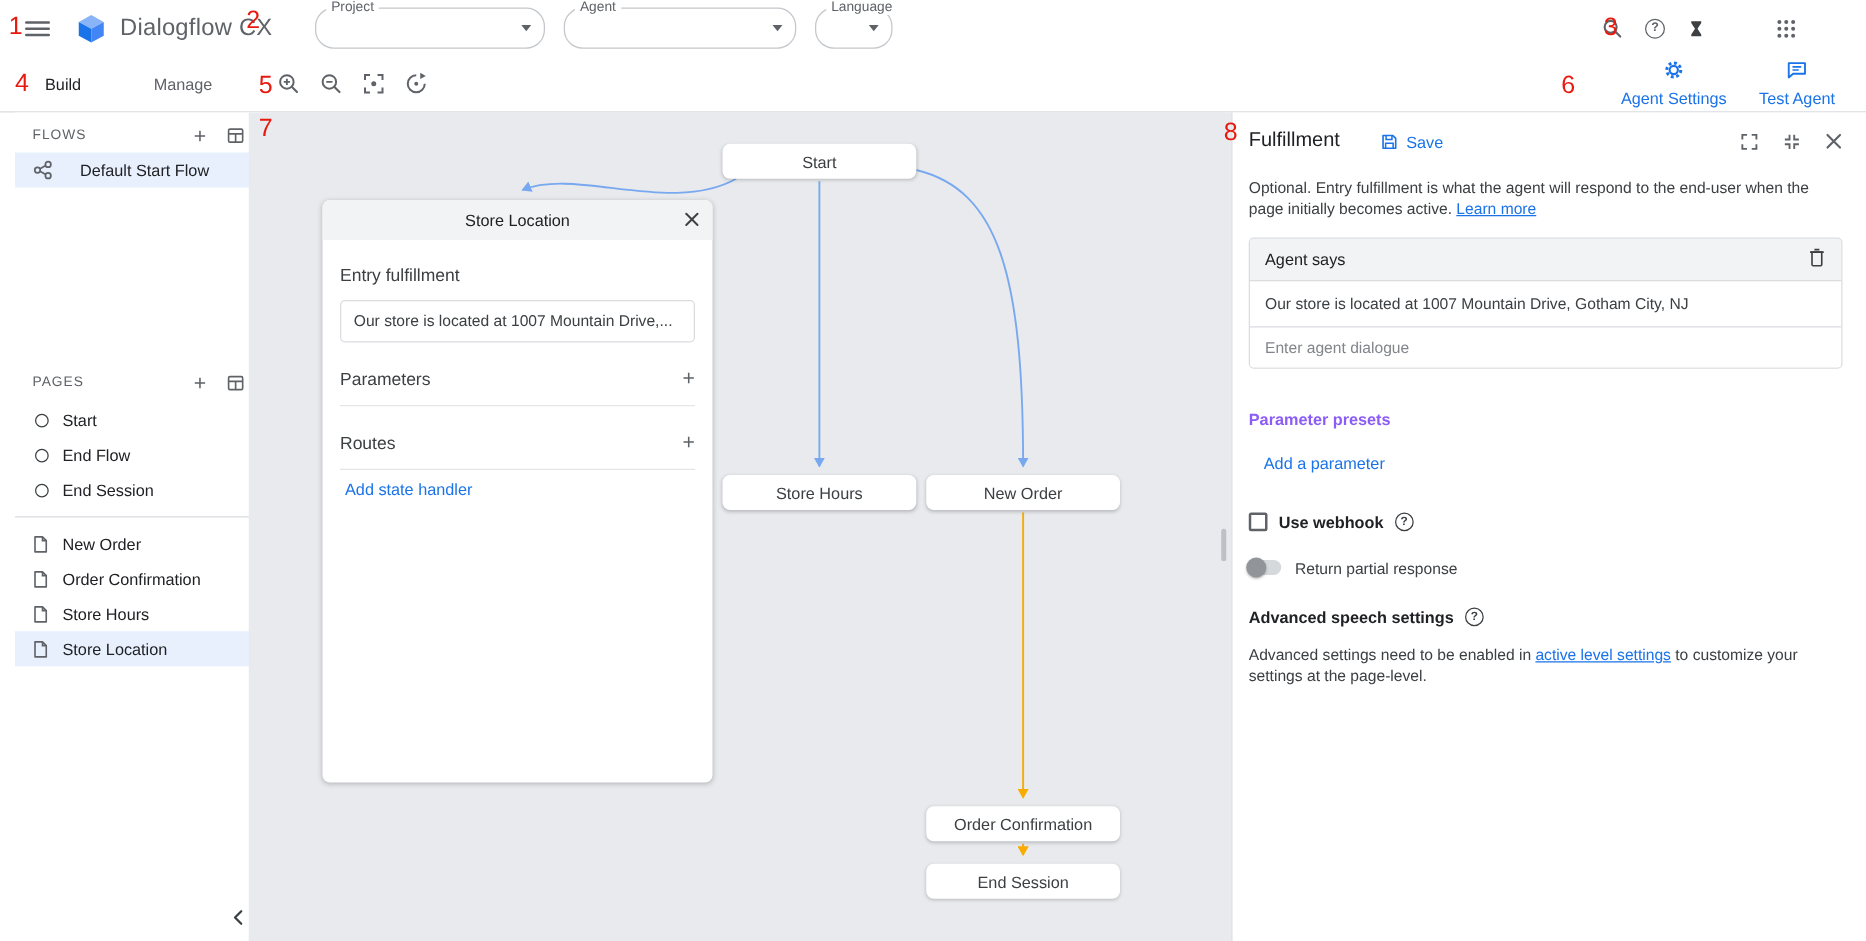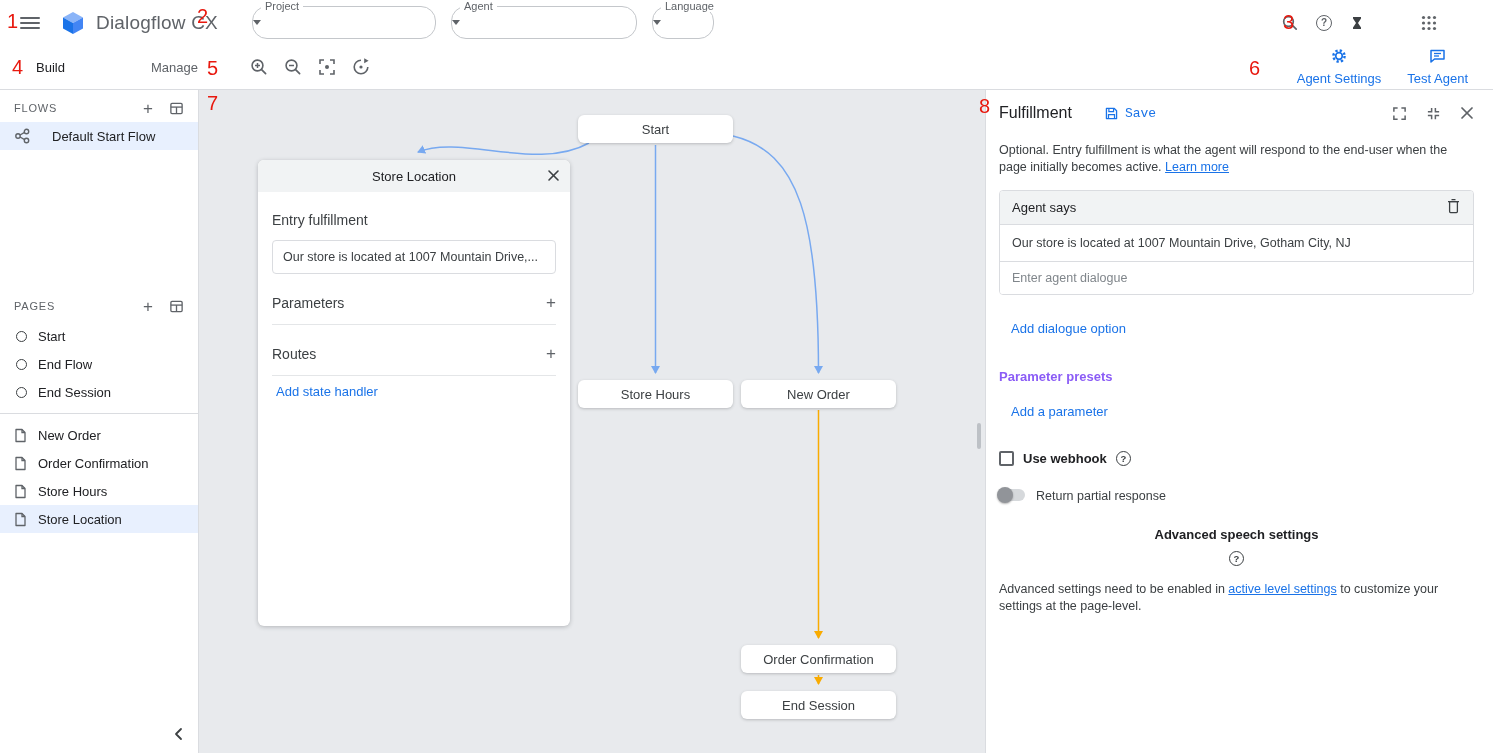--- a/index.html
+++ b/index.html
@@ -6,43 +6,43 @@
   html,body { width:1493px; height:753px; }
   body { font-family:"Liberation Sans", sans-serif; background:#fff; color:#3c4043; overflow:hidden; }
   .app { position:relative; width:1493px; height:753px; background:#fff; overflow:hidden; }
 
   
   .topbar { position:absolute; left:0; top:0; width:1493px; height:45px; background:#fff; display:flex; align-items:center; }
   .menu-btn { margin-left:20px; width:20px; height:20px; display:flex; flex-direction:column; justify-content:center; gap:3px; cursor:pointer; }
   .menu-btn span { display:block; height:2px; background:#5f6368; border-radius:1px; }
   .logo { margin-left:20px; width:26px; height:26px; }
   .app-title { margin-left:10px; font-size:19px; color:#5f6368; letter-spacing:.2px; }
-  .selector { position:relative; height:33px; border:1px solid #c4c7cb; border-radius:15px; background:#fff; display:flex; align-items:center; padding-right:10px; }
+  .selector { position:relative; height:33px; border:1px solid #c4c7cb; border-radius:15px; background:#fff; display:flex; align-items:center; justify-content:flex-end; padding-right:10px; }
   .selector .flabel { position:absolute; top:-7px; left:8px; background:#fff; padding:0 4px; font-size:11px; color:#5f6368; }
   .caret { width:0; height:0; border-left:4px solid transparent; border-right:4px solid transparent; border-top:5px solid #5f6368; }
   .sel-project { margin-left:34px; width:184px; }
   .sel-agent { margin-left:15px; width:186px; }
   .sel-language { margin-left:15px; width:62px; }
   .top-icons { margin-left:auto; display:flex; align-items:center; gap:17px; margin-right:56px; }
   .help-circle { width:16px; height:16px; border:1.5px solid #5f6368; border-radius:50%; font-size:10px; font-weight:700; color:#5f6368; display:flex; align-items:center; justify-content:center; }
   .apps-gap { width:22px; }
 
   
   .toolbar { position:absolute; left:0; top:45px; width:1493px; height:45px; background:#fff; border-bottom:1px solid #dadce0; display:flex; align-items:center; }
   .tab { font-size:13px; color:#5f6368; cursor:pointer; }
   .tab.active { color:#202124; font-weight:500; }
   .tab-build { margin-left:36px; }
-  .tab-manage { margin-left:86px;text-align:right; }
+  .tab-manage { margin-left:58px;text-align:right; }
   .zoom-tools { margin-left:50px; display:flex; align-items:center; gap:12px; }
   .tool-btn { width:22px; height:22px; display:flex; align-items:center; justify-content:center; cursor:pointer; }
   .right-actions { margin-left:auto; display:flex; align-items:center; gap:26px; margin-right:25px; }
   .blue-action { display:flex; align-items:center; gap:7px; color:#1a73e8; font-size:13px; font-weight:500; cursor:pointer;flex-direction:column; }
 
   
-  .sidebar { position:absolute; left:0; top:90px; width:199px; height:663px; background:#fff; border-right:1px solid #dadce0; }
+  .sidebar { position:absolute; left:12px; top:90px; width:199px; height:663px; background:#fff; border-right:1px solid #dadce0; }
   .sec-head { height:24px; margin-top:6px; display:flex; align-items:center; padding:0 14px; }
   .sec-head .sec-label { font-size:11px; letter-spacing:.8px; color:#5f6368; font-weight:500; }
   .sec-icons { margin-left:auto; display:flex; align-items:center; gap:16px; }
   .plus-glyph { font-size:17px; color:#5f6368; line-height:1; cursor:pointer; }
   .side-row { height:28px; display:flex; align-items:center; gap:11px; padding:0 14px; font-size:13px; color:#202124; cursor:pointer; }
   .side-row.selected { background:#e8f0fe; }
   .ring-icon { width:11px; height:11px; border:1.8px solid #3c4043; border-radius:50%; flex:none; margin-left:2px; }
   .side-divider { height:1px; background:#dadce0; margin:7px 0; }
   .side-spacer { height:138px; }
   .collapse-btn { position:absolute; right:8px; bottom:8px; width:22px; height:22px; display:flex; align-items:center; justify-content:center; cursor:pointer; }
@@ -61,21 +61,21 @@
   .card-row .lbl { font-size:14px; color:#3c4043; }
   .add-handler { margin-top:8px; font-size:13px; font-weight:500; color:#1a73e8; cursor:pointer; padding-left:4px; }
 
   
   .grip { position:absolute; left:977px; top:423px; width:4px; height:26px; border-radius:2px; background:#bdc1c6; cursor:col-resize; }
 
   
   .panel { position:absolute; left:985px; top:90px; width:508px; height:663px; background:#fff; border-left:1px solid #dadce0; padding:0 19px 0 13px; }
   .panel-head { margin-top:10px; height:26px; display:flex; align-items:center; }
   .panel-title { font-size:16px; color:#202124; }
-  .save-btn { margin-left:32px; display:flex; align-items:center; gap:6px; color:#1a73e8; font-size:13px; font-weight:500; cursor:pointer;font-family:Liberation Mono, monospace; }
+  .save-btn { margin-left:32px; display:flex; align-items:center; gap:6px; color:#1a73e8; font-size:13px; font-weight:500; cursor:pointer; }
   .panel-win-icons { margin-left:auto; display:flex; align-items:center; gap:19px; }
   .panel-desc { margin-top:16px; font-size:12.5px; line-height:1.32; color:#3c4043; }
   .link { color:#1a73e8; text-decoration:underline; cursor:pointer; }
   .say-card { margin-top:15px; border:1px solid #dadce0; border-radius:4px; overflow:hidden; }
   .say-head { height:33px; background:#f1f3f4; display:flex; align-items:center; padding:0 12px; font-size:13px; font-weight:500; color:#202124; }
   .say-head .trash { margin-left:auto; cursor:pointer; }
   .say-msg { border-top:1px solid #dadce0; padding:11px 12px; font-size:12.5px; color:#3c4043; }
   .say-input { border:none; border-top:1px solid #dadce0; width:100%; height:33px; padding:0 12px; font-size:12.5px; color:#3c4043; font-family:"Liberation Sans", sans-serif; outline:none; }
   .say-input::placeholder { color:#80868b; }
   .blue-link-btn { font-size:13px; font-weight:500; color:#1a73e8; cursor:pointer; }
@@ -83,21 +83,21 @@
   .presets-label { margin-top:33px; font-size:13px; font-weight:700; color:#8b5cf6; }
   .add-param { margin-top:20px; margin-left:12px; }
   .webhook-row { margin-top:32px; display:flex; align-items:center; gap:9px; }
   .checkbox { width:15px; height:15px; border:2px solid #5f6368; border-radius:2px; cursor:pointer; }
   .bold-label { font-size:13px; font-weight:700; color:#202124; }
   .q-circle { width:15px; height:15px; border:1.5px solid #3c4043; border-radius:50%; font-size:9.5px; font-weight:700; color:#3c4043; display:flex; align-items:center; justify-content:center; cursor:pointer; }
   .toggle-row { margin-top:23px; display:flex; gap:11px; }
   .toggle { position:relative; width:26px; height:12px; border-radius:6px; background:#d6d9dc; cursor:pointer; }
   .toggle .knob { position:absolute; left:-2px; top:-2px; width:16px; height:16px; border-radius:50%; background:#919499; box-shadow:0 1px 2px rgba(0,0,0,.3); }
   .toggle-label { font-size:12.5px; color:#3c4043; }
-  .adv-row { margin-top:24px; display:flex; align-items:center; gap:9px;flex-direction:column; }
+  .adv-row { margin-top:24px; display:flex; align-items:center; gap:9px; }
   .adv-note { margin-top:15px; font-size:12.5px; line-height:1.35; color:#3c4043; max-width:472px; }
 
   
   .annot { position:absolute; z-index:60; font-size:20px; font-weight:500; color:#e8190f; font-family:"Liberation Sans", sans-serif; }
 </style>
 </head>
 <body>
 
 <div class="app">
 
@@ -398,21 +398,20 @@
             <line x1="2" y1="3.6" x2="13" y2="3.6" stroke="#3c4043" stroke-width="1.4"></line>
             <line x1="5.5" y1="1.6" x2="9.5" y2="1.6" stroke="#3c4043" stroke-width="1.4"></line>
             <path d="M3.6 3.6 H11.4 V13.6 A1 1 0 0 1 10.4 14.6 H4.6 A1 1 0 0 1 3.6 13.6 Z" fill="none" stroke="#3c4043" stroke-width="1.3"></path>
           </svg>
         </span>
       </div>
       <div class="say-msg">Our store is located at 1007 Mountain Drive, Gotham City, NJ</div>
       <input class="say-input" type="text" placeholder="Enter agent dialogue" style="">
     </div>
 
-    <div class="blue-link-btn add-dialogue">Add dialogue option</div>
 
     <div class="presets-label">Parameter presets</div>
 
     <div class="blue-link-btn add-param">Add a parameter</div>
 
     <div class="webhook-row">
       <span class="checkbox"></span>
       <span class="bold-label">Use webhook</span>
       <span class="q-circle">?</span>
     </div>

